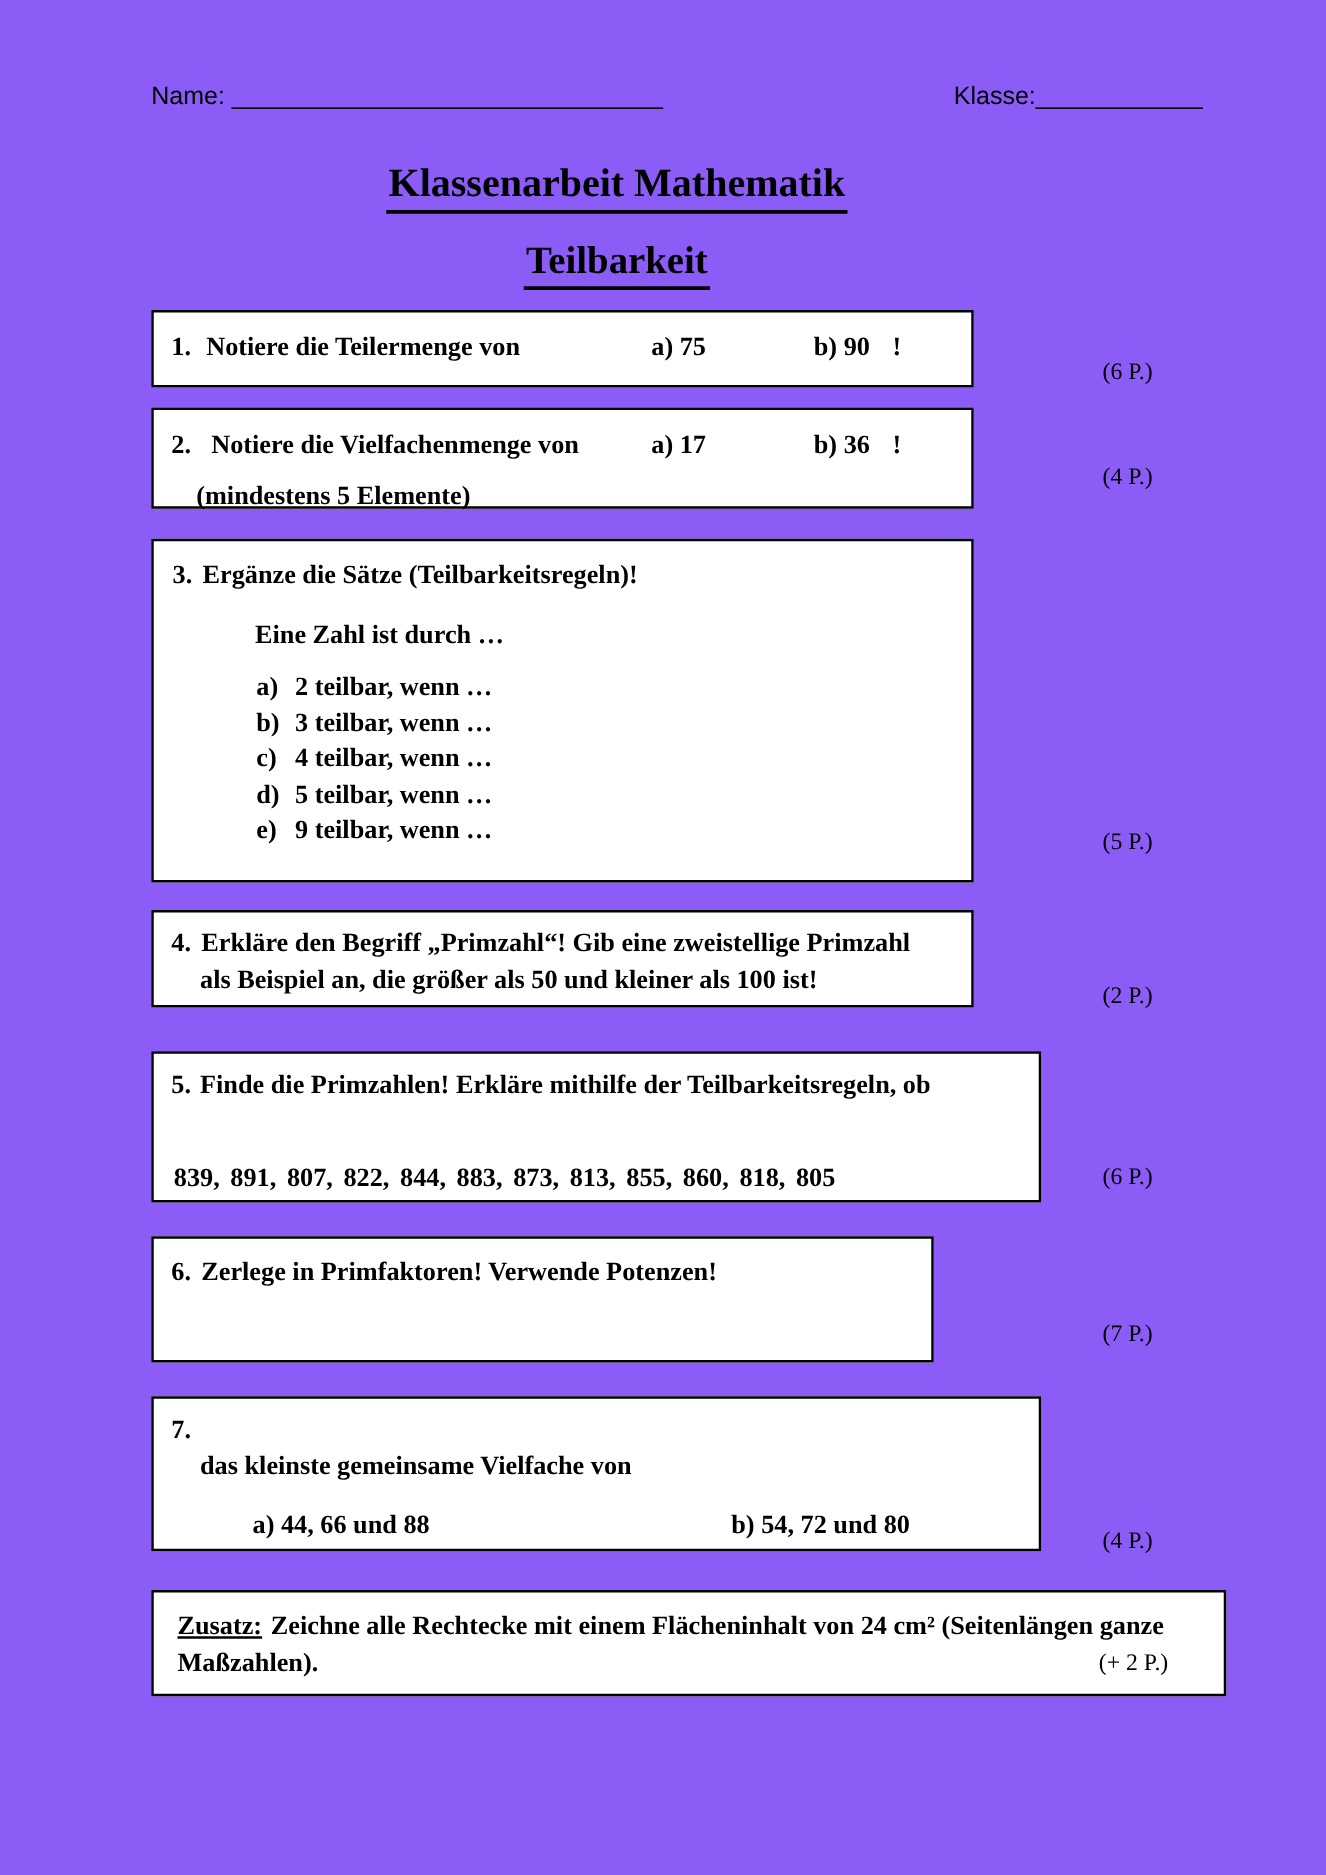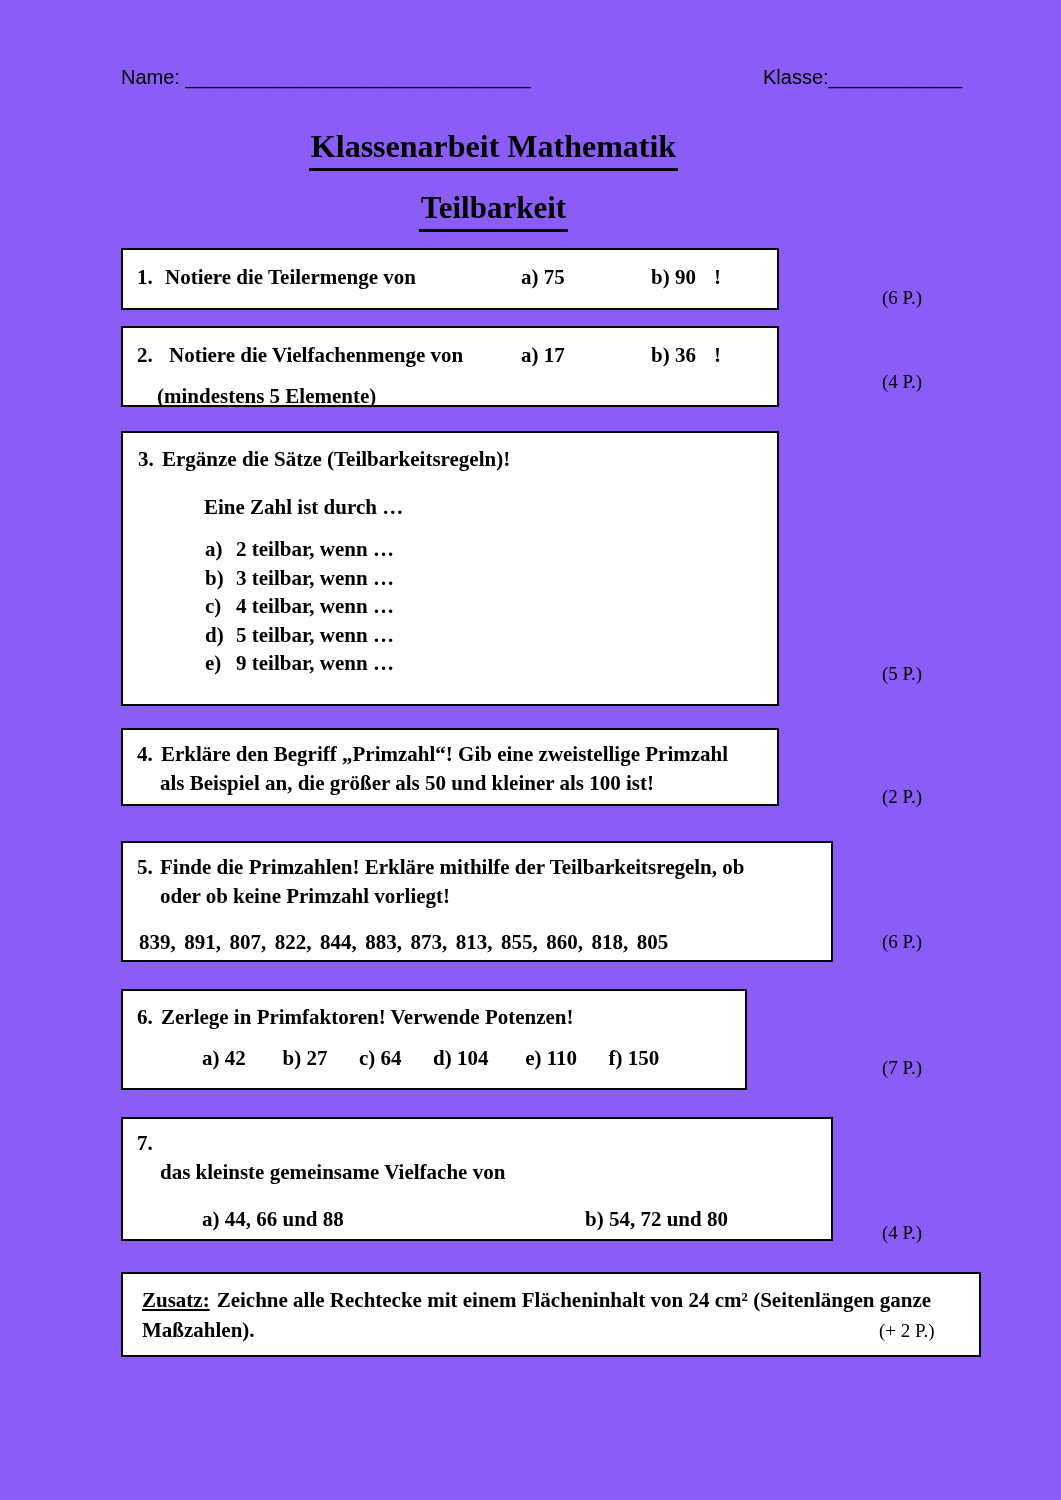--- a/index.html
+++ b/index.html
@@ -138,29 +138,27 @@
   <div class="box" id="box4">
     <span class="ln" style="left:14px; top:12px;">4.</span>
     <span class="ln" style="left:38px; top:12px;">Erkläre den Begriff „Primzahl“! Gib eine zweistellige Primzahl</span>
     <span class="ln" style="left:37px; top:41px;">als Beispiel an, die größer als 50 und kleiner als 100 ist!</span>
   </div>
   <div class="pts" id="pts4">(2 P.)</div>
 
   <div class="box" id="box5">
     <span class="ln" style="left:14px; top:12px;">5.</span>
     <span class="ln" style="left:37px; top:12px;">Finde die Primzahlen! Erkläre mithilfe der Teilbarkeitsregeln, ob</span>
-    <span class="ln" style="left:37px; top:41px;">oder ob keine Primzahl vorliegt!</span>
     <span class="ln nums" style="left:16px; top:87px;">839,  891,  807,  822,  844,  883,  873,  813,  855,  860,  818,  805</span>
   </div>
   <div class="pts" id="pts5">(6 P.)</div>
 
   <div class="box" id="box6">
     <span class="ln" style="left:14px; top:14px;">6.</span>
     <span class="ln" style="left:38px; top:14px;">Zerlege in Primfaktoren! Verwende Potenzen!</span>
-    <span class="ln" style="left:79px; top:55px;">a) 42       b) 27      c) 64      d) 104       e) 110      f) 150</span>
   </div>
   <div class="pts" id="pts6">(7 P.)</div>
 
   <div class="box" id="box7">
     <span class="ln" style="left:14px; top:12px;">7.</span>
     <span class="ln" style="left:37px; top:41px;">das kleinste gemeinsame Vielfache von</span>
     <span class="ln" style="left:79px; top:88px;">a) 44, 66 und 88</span>
     <span class="ln" style="left:462px; top:88px;">b) 54, 72 und 80</span>
   </div>
   <div class="pts" id="pts7">(4 P.)</div>

